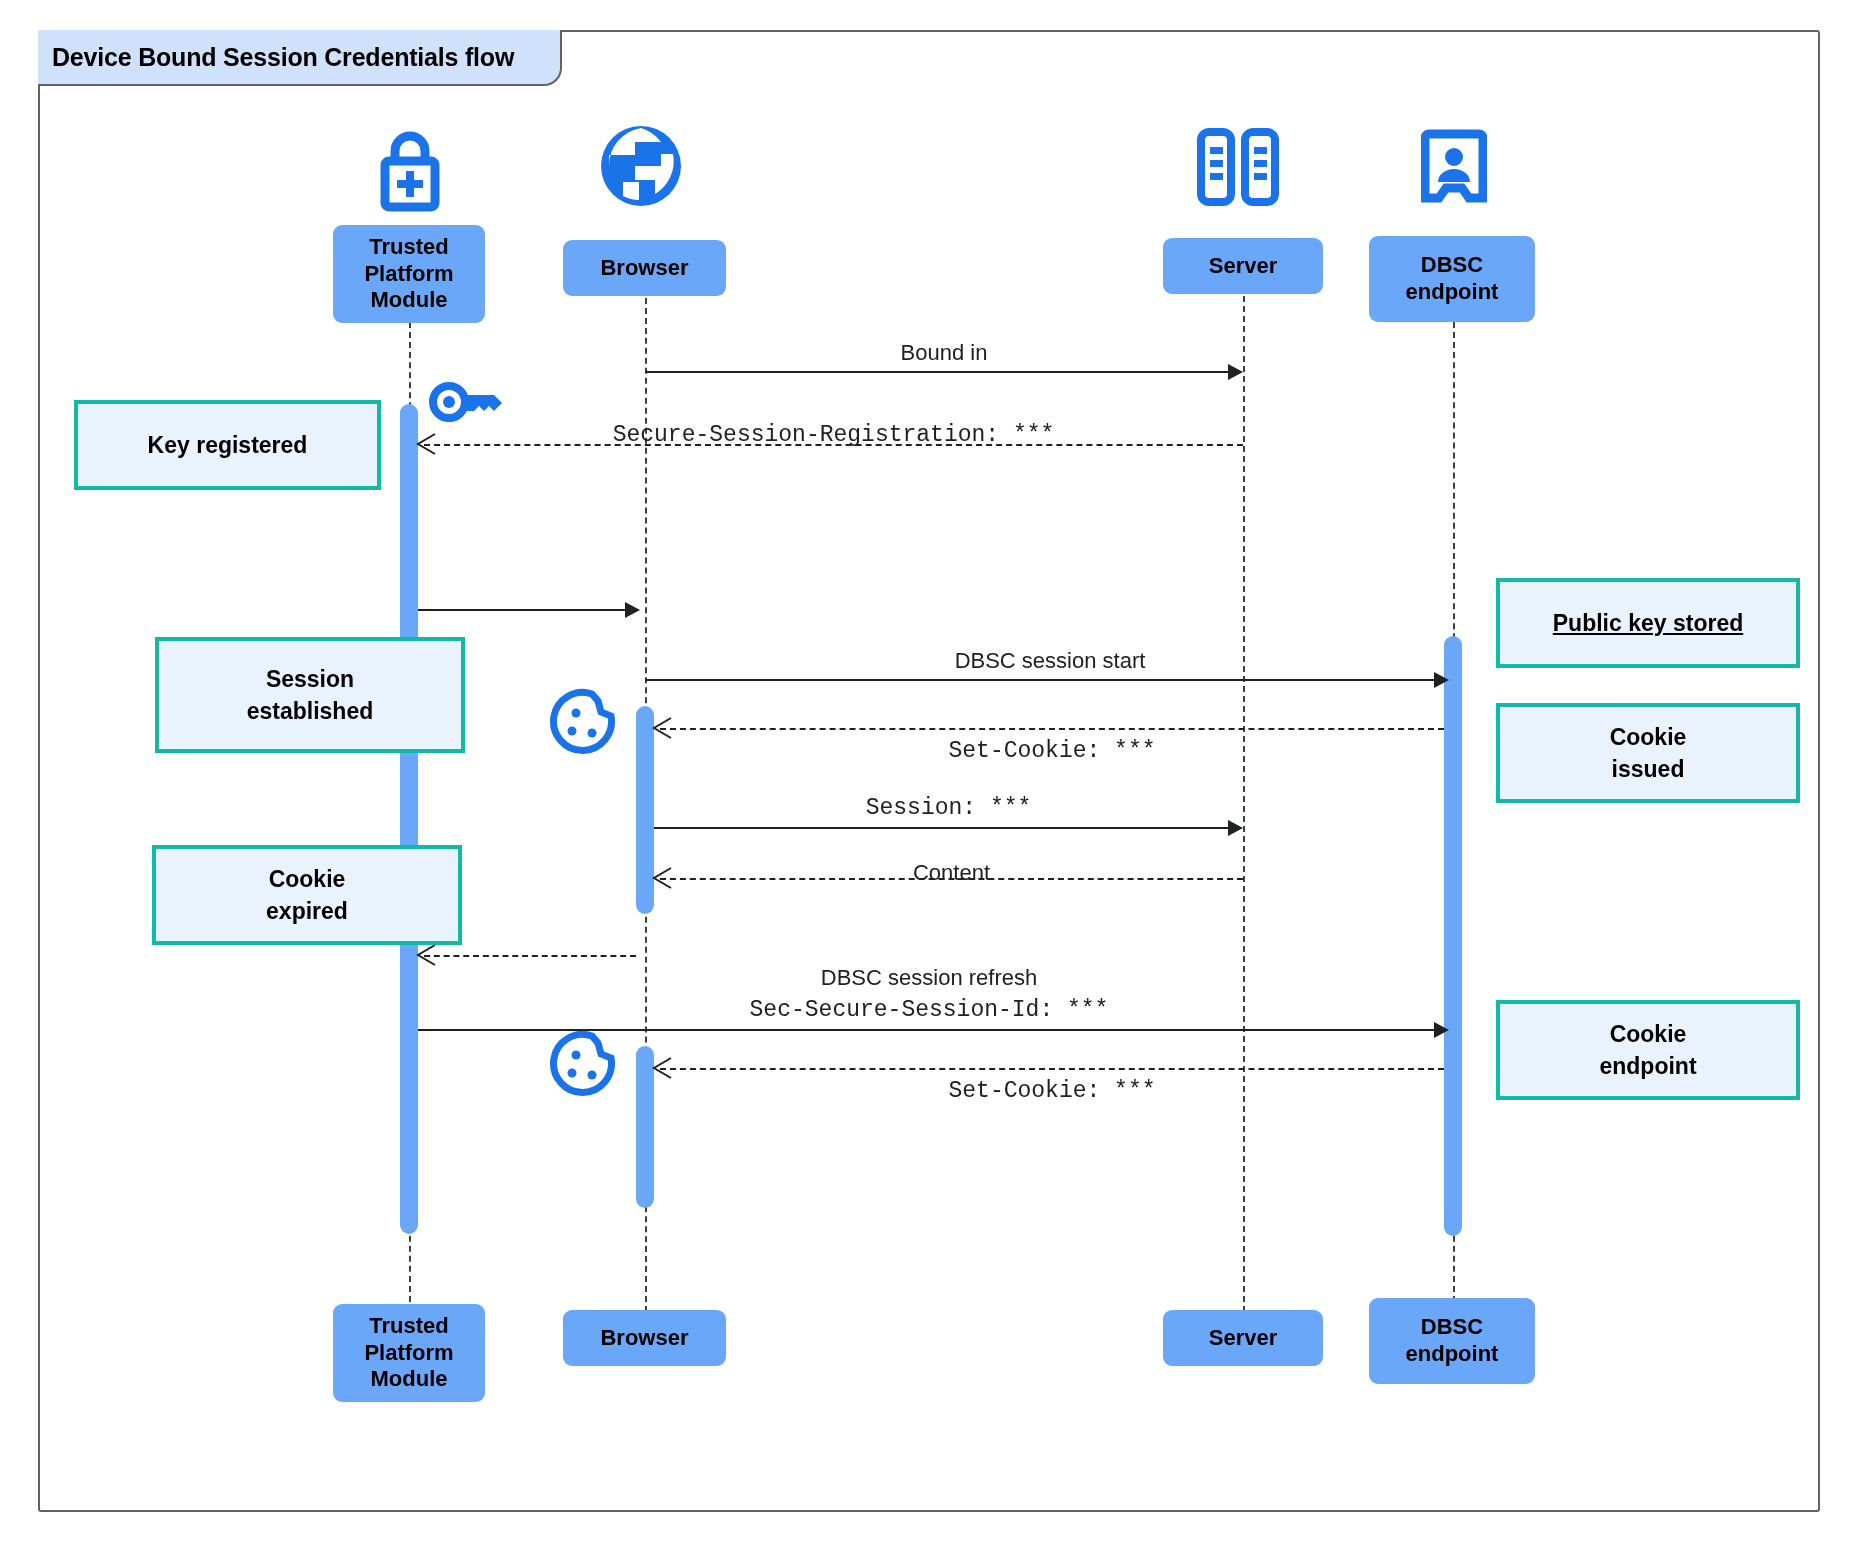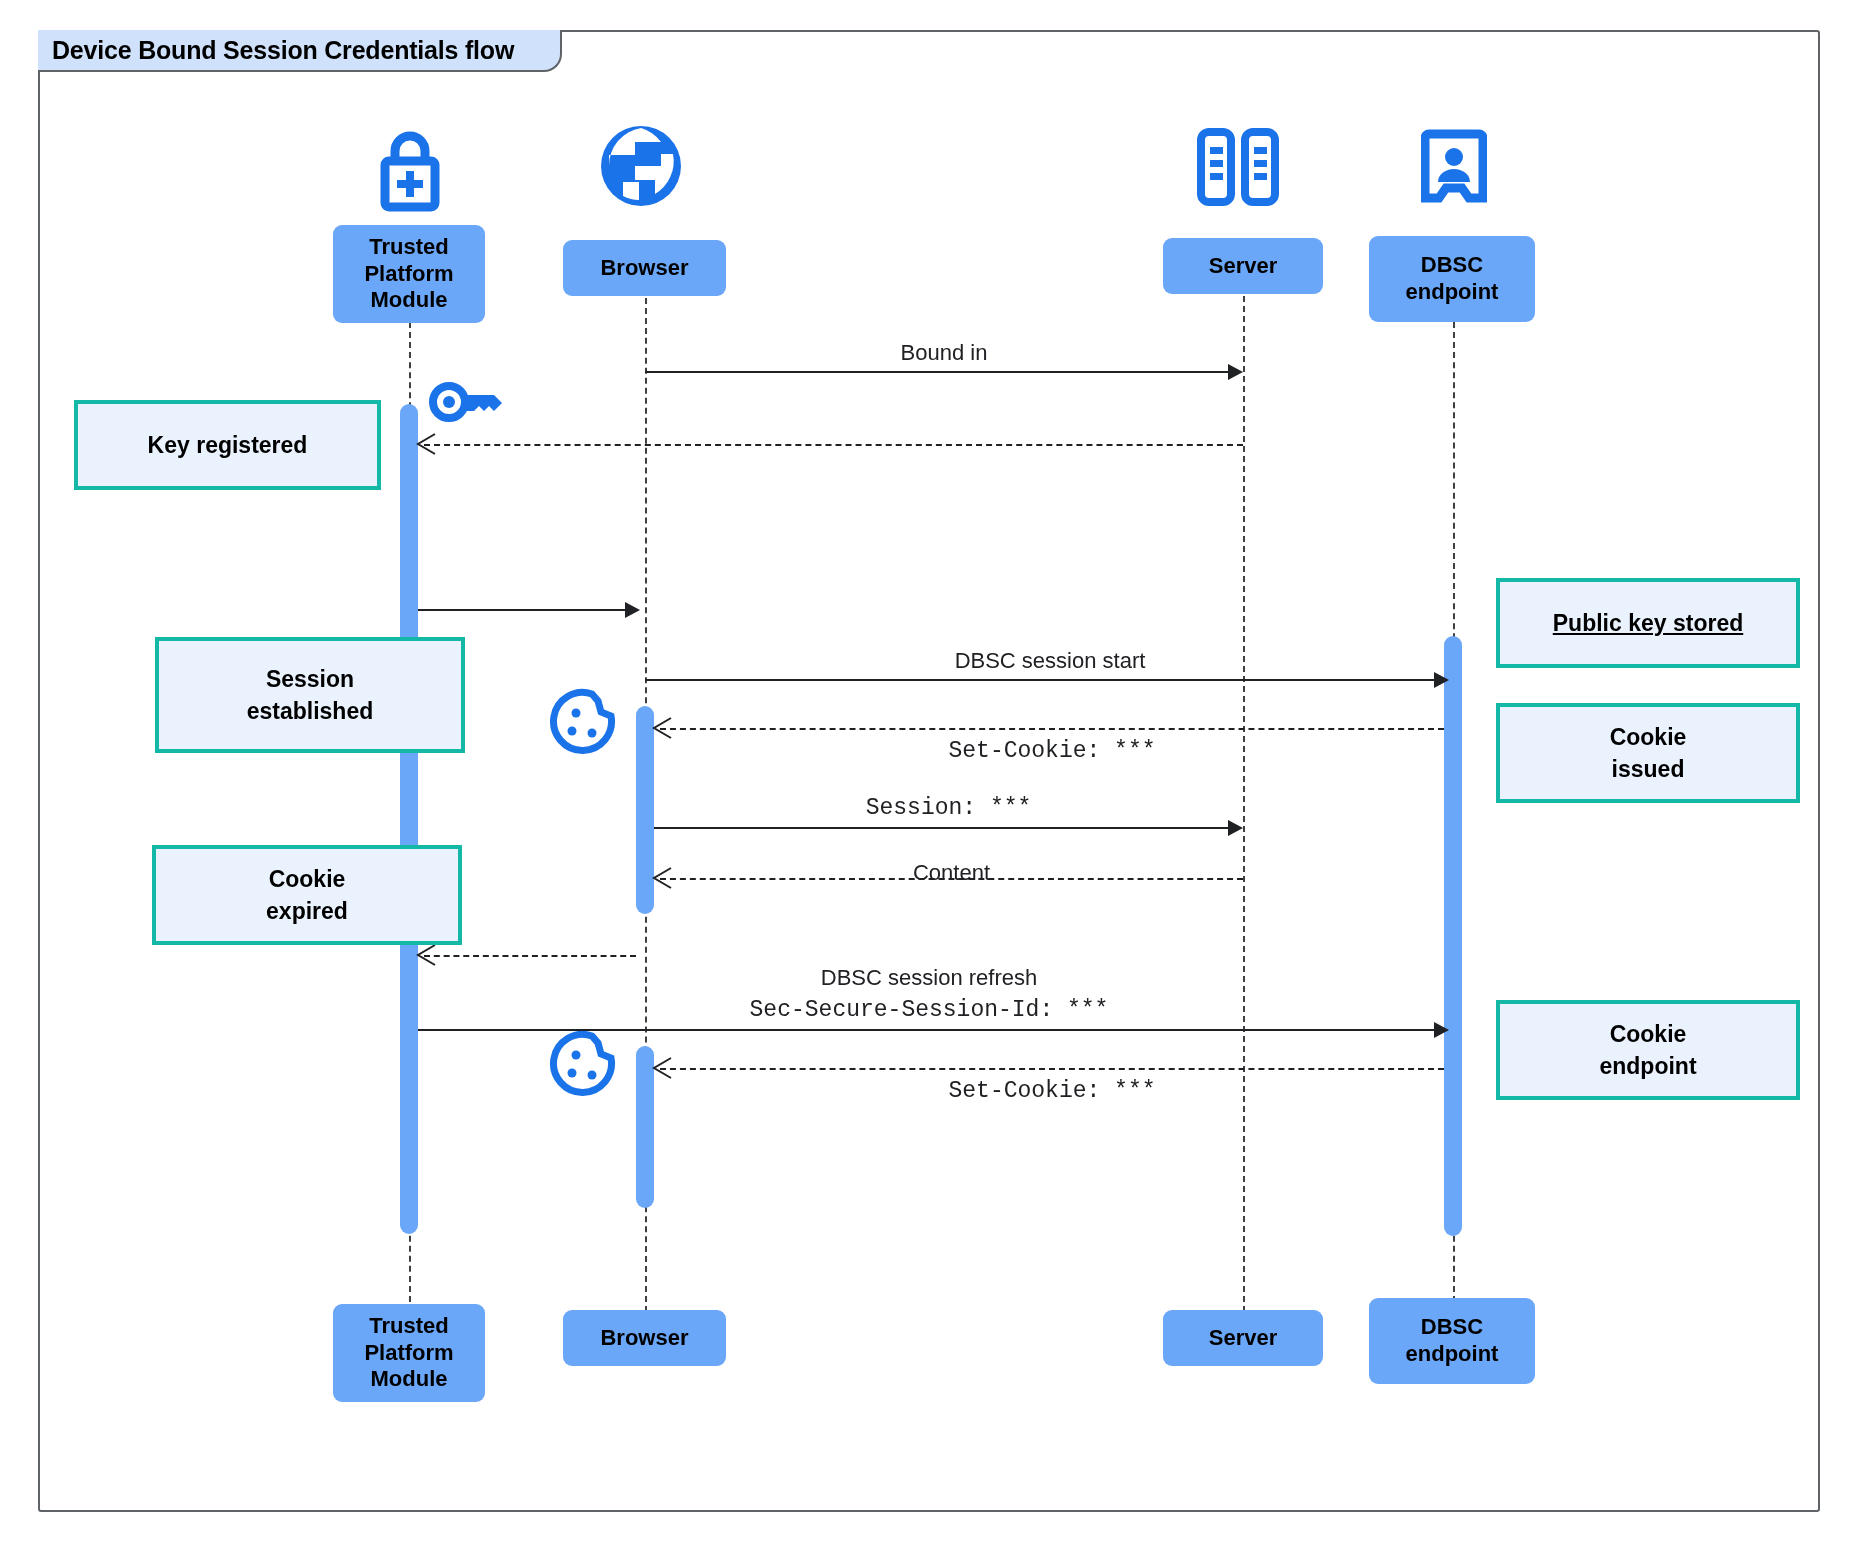--- a/index.html
+++ b/index.html
@@ -27,21 +27,21 @@
     height: 1482px;
     border: 2px solid #5f6368;
     border-radius: 3px;
     box-sizing: border-box;
     background: transparent;
   }
   .frame-tab {
     position: absolute;
     left: 38px;
     top: 30px;
-    height: 42px;
+    height: 56px;
     padding: 0 46px 0 14px;
     background: #cfe1fb;
     border: 2px solid #5f6368;
     border-top: none;
     border-left: none;
     box-sizing: border-box;
     display: flex;
     align-items: center;
     border-bottom-right-radius: 18px;
     justify-content: center;
@@ -254,20 +254,21 @@
   </div>
 
   <div class="msg-label" style="left:645px; top:340px; width:598px;">Bound in</div>
   <div class="msg-line" style="left:645px; top:371px; width:588px;"></div>
   <div class="arrowhead-solid" style="left:1228px; top:364px;"></div>
 
   <div class="msg-line dashed" style="left:424px; top:444px; width:819px;"></div>
   <svg class="arrowhead-open" style="left:416px; top:433px;" viewBox="0 0 20 22">
     <path d="M19 1 L2 11 L19 21" fill="none" stroke="#202124" stroke-width="2"></path>
   </svg>
+  <div class="msg-label mono" style="left:424px; top:422px; width:819px;">Secure-Session-Registration: ***</div>
 
   <div class="msg-line" style="left:418px; top:609px; width:212px;"></div>
   <div class="arrowhead-solid" style="left:625px; top:602px;"></div>
 
   <div class="msg-label" style="left:645px; top:648px; width:810px;">DBSC session start</div>
   <div class="msg-line" style="left:645px; top:679px; width:795px;"></div>
   <div class="arrowhead-solid" style="left:1434px; top:672px;"></div>
 
   <div class="msg-line dashed" style="left:660px; top:728px; width:784px;"></div>
   <svg class="arrowhead-open" style="left:652px; top:717px;" viewBox="0 0 20 22">

